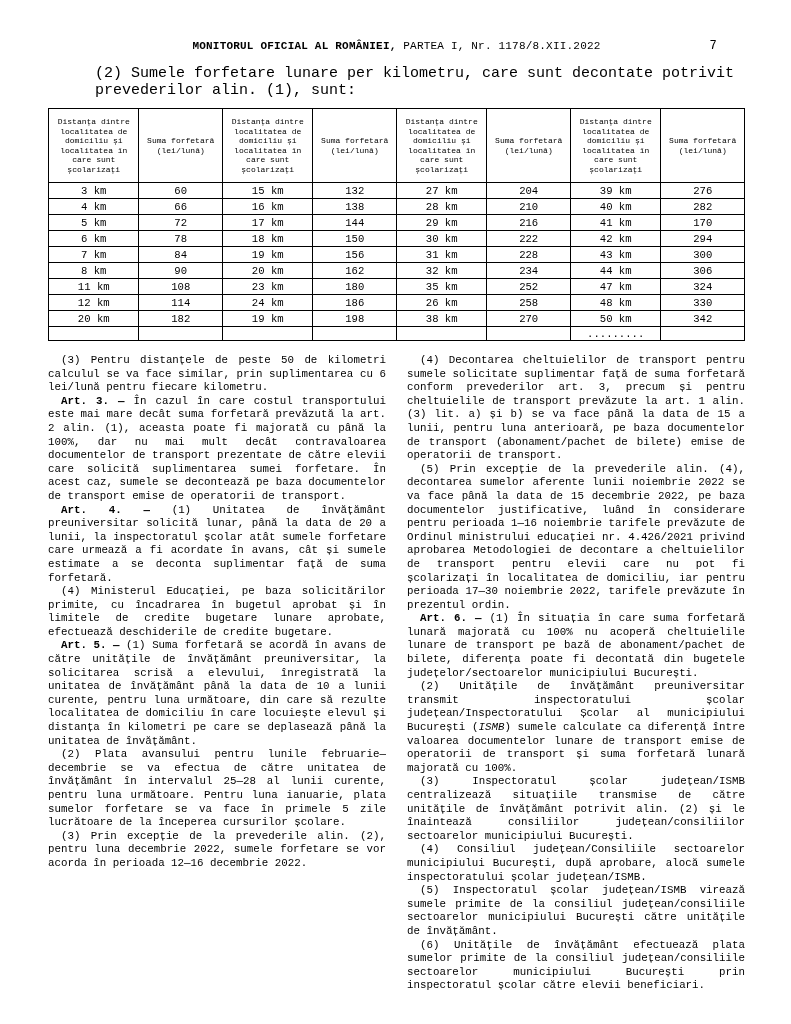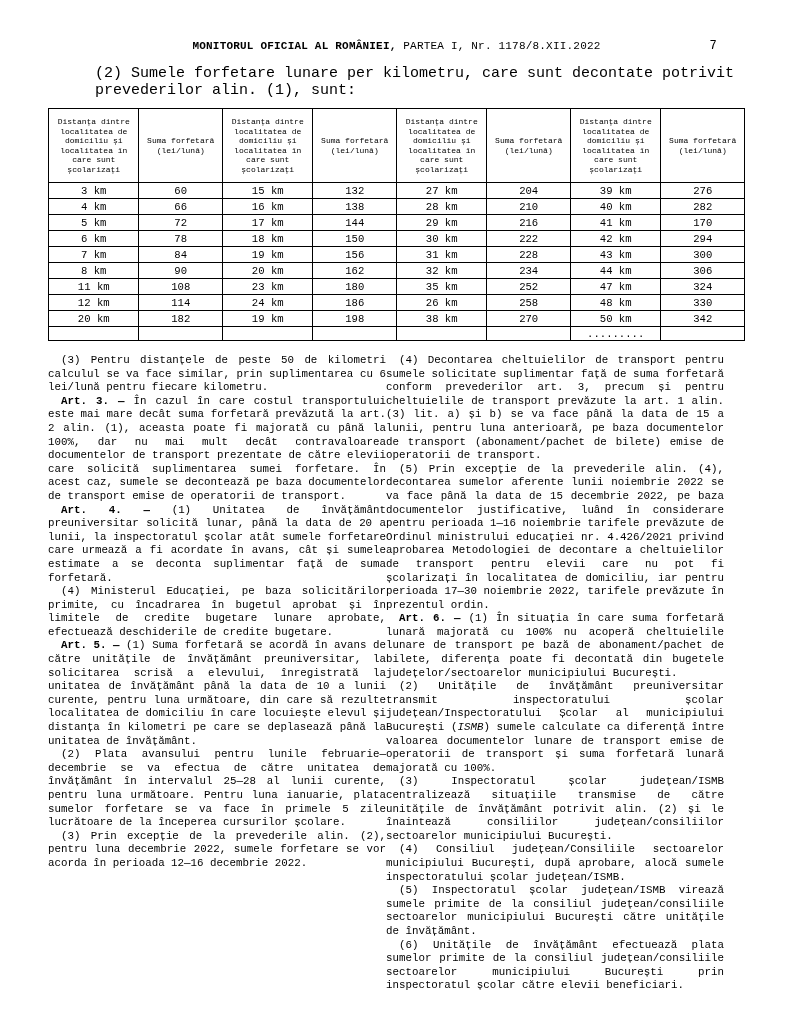--- a/index.html
+++ b/index.html
@@ -24,21 +24,21 @@
   table.forfetar { border-collapse: collapse; width: 100%; table-layout: fixed; }
   .forfetar th, .forfetar td { border: 1px solid #000; text-align: center; vertical-align: middle; }
   .forfetar th { font-weight: normal; font-size: 8px; line-height: 9.5px; height: 74px; padding: 4px 3px; }
   .forfetar th.dist { width: 13%; }
   .forfetar th.sum  { width: 12%; }
   .forfetar td { font-size: 10.6px; padding: 0 2px; }
   .forfetar tbody tr { height: 16px; }
   .forfetar tbody tr:last-child { height: 14px; }
 
   
-  .columns { display: flex; margin-top: 13px; }
+  .columns { display: flex; gap: 21px; margin-top: 13px; }
   .col { width: 338px; font-size: 10.8px; line-height: 13.6px; text-align: justify; hyphens: auto; -webkit-hyphens: auto; }
   .col p { margin: 0; text-indent: 13px; }
 </style>
 </head>
 <body>
 
 <div class="page">
 
   <div class="running-head">
     <span class="journal">MONITORUL OFICIAL AL ROMÂNIEI,</span><span> PARTEA I, Nr. 1178/8.XII.2022</span>

